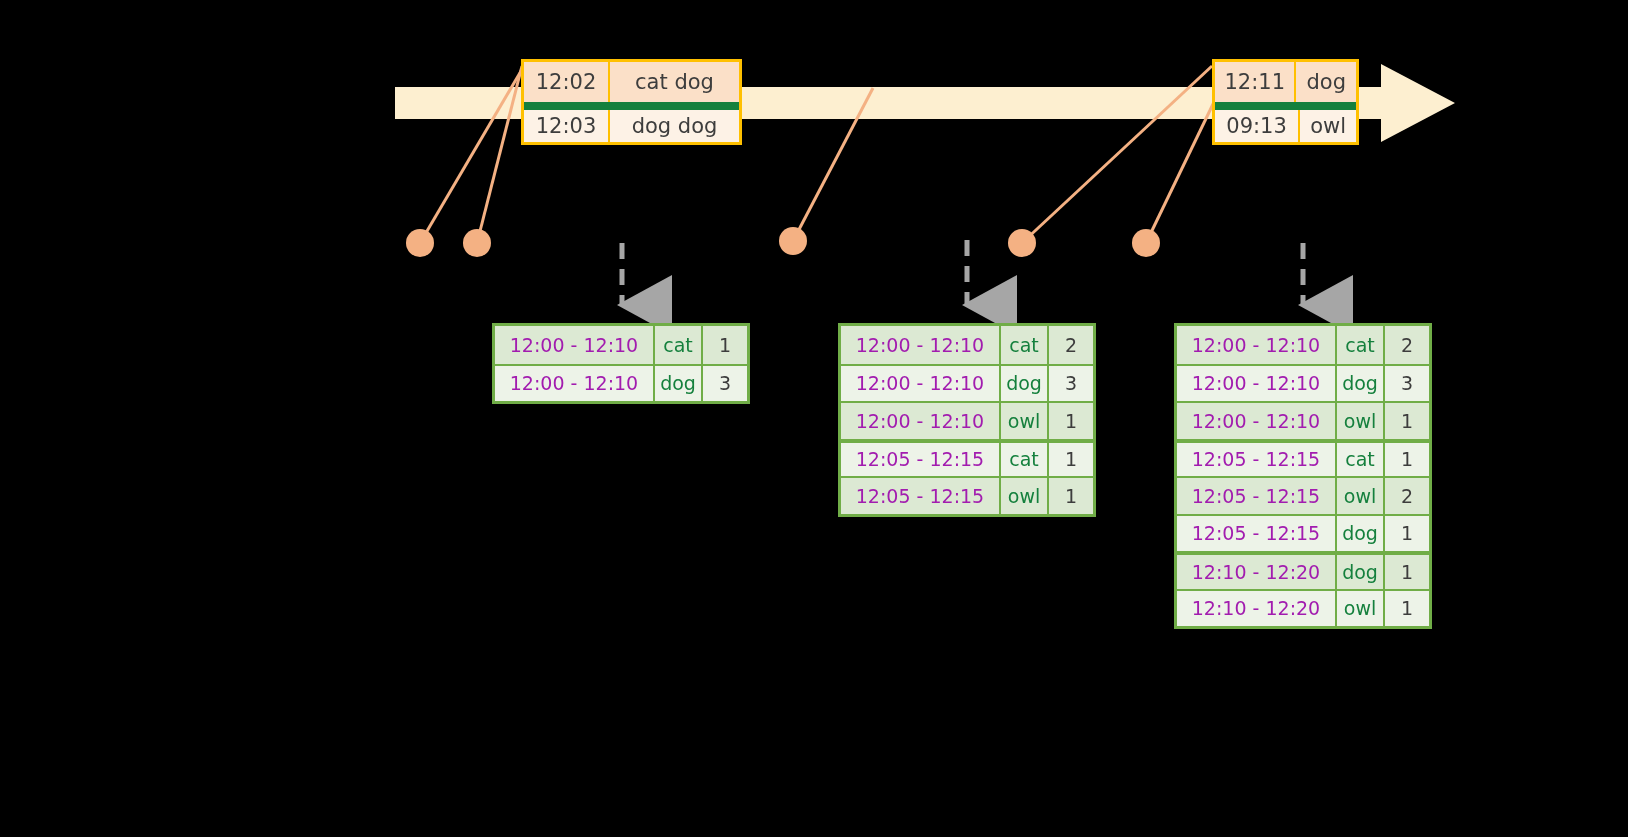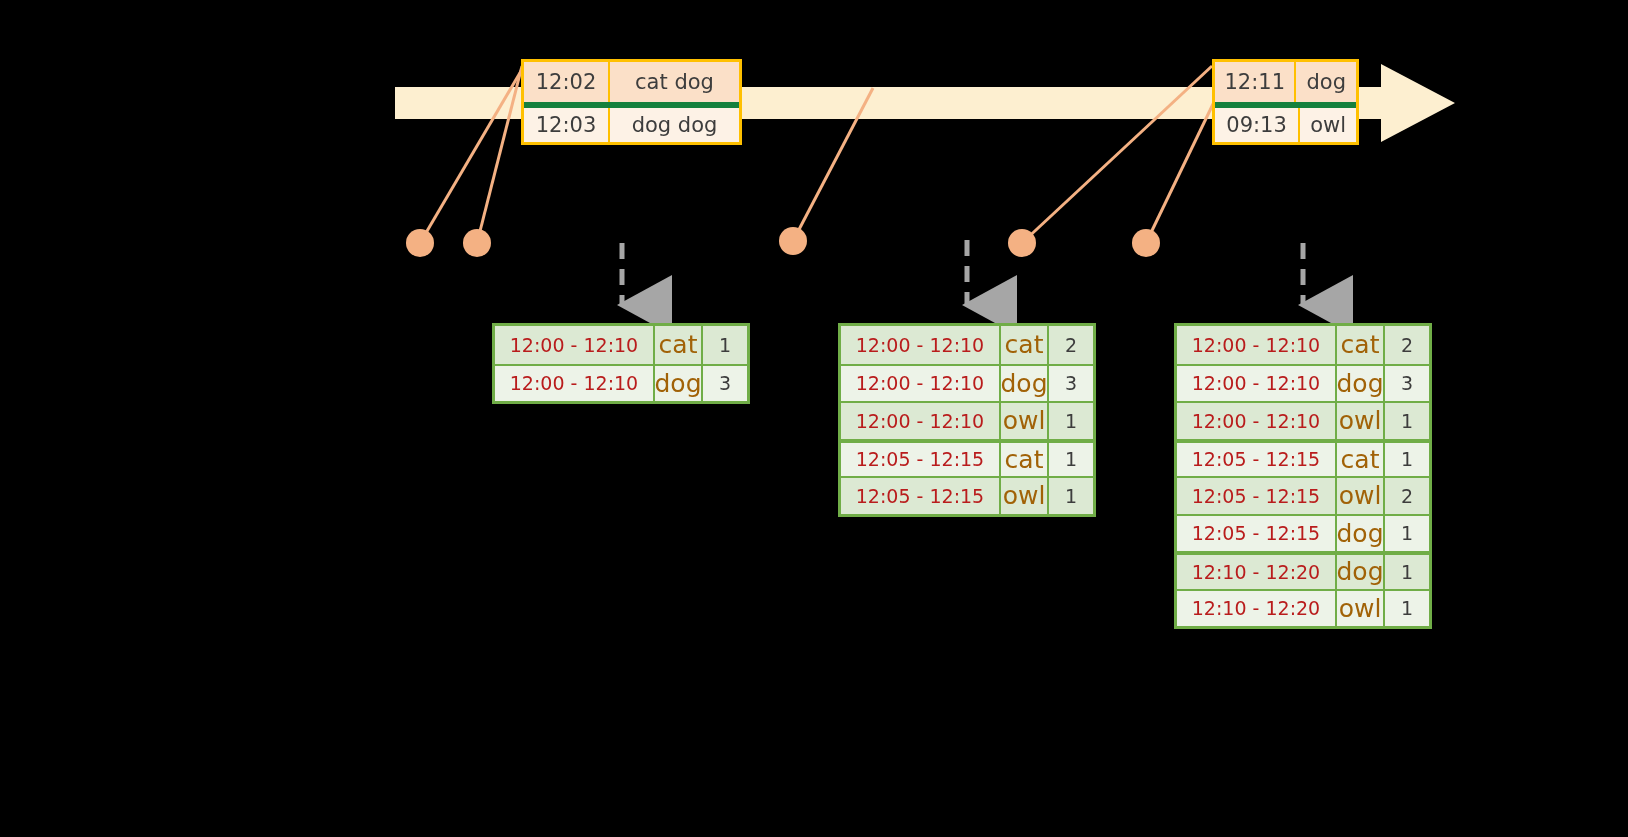--- a/index.html
+++ b/index.html
@@ -35,21 +35,21 @@
     border: 3px solid #FFC000;
     box-sizing: border-box;
     background: #FDF0E0;
   }
   .evt-row {
     display: flex;
     height: 40px;
     box-sizing: border-box;
   }
   .evt-row + .evt-row {
-    border-top: 6px solid #15803d;
+    border-top: 8px solid #15803d;
   }
   .evt-row.shade { background: #FBE0C8; }
   .evt-row.plain { background: #FDF2E6; }
   .evt-time {
     width: 86px;
     display: flex;
     align-items: center;
     justify-content: center;
     font-size: 21px;
     color: #3d3d3d;
@@ -82,32 +82,32 @@
   }
   .res-row + .res-row { border-top: 2px solid #70AD47; }
   .res-row.sep { border-top: 4px solid #70AD47; }
   .res-row.shade { background: #DCE9D3; }
   .res-row.plain { background: #EDF3E8; }
   .res-win {
     display: flex;
     align-items: center;
     justify-content: center;
     font-size: 19px;
-    color: #b91c1c;
+    color: #a21caf;
     border-right: 2px solid #70AD47;
     box-sizing: border-box;
     white-space: nowrap;
   }
   .res-key {
     width: 48px;
     display: flex;
     align-items: center;
     justify-content: center;
-    font-size: 25px;
-    color: #a16207;
+    font-size: 19px;
+    color: #15803d;
     border-right: 2px solid #70AD47;
     box-sizing: border-box;
   }
   .res-cnt {
     width: 44px;
     display: flex;
     align-items: center;
     justify-content: center;
     font-size: 19px;
     color: #3d3d3d;

